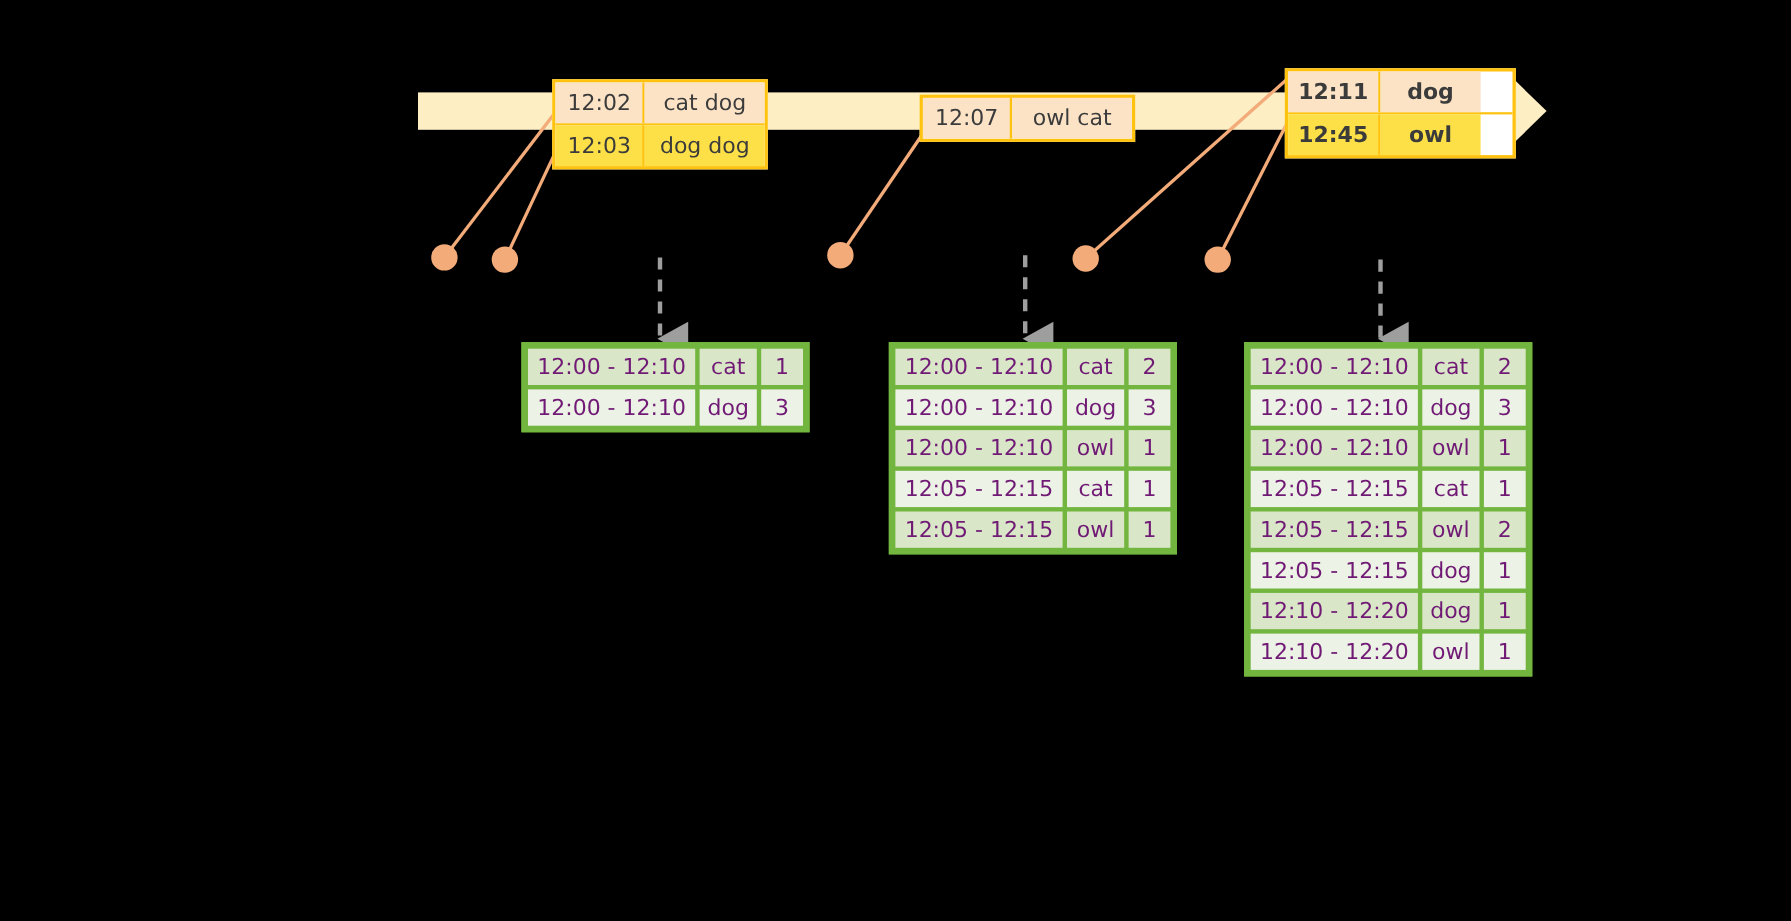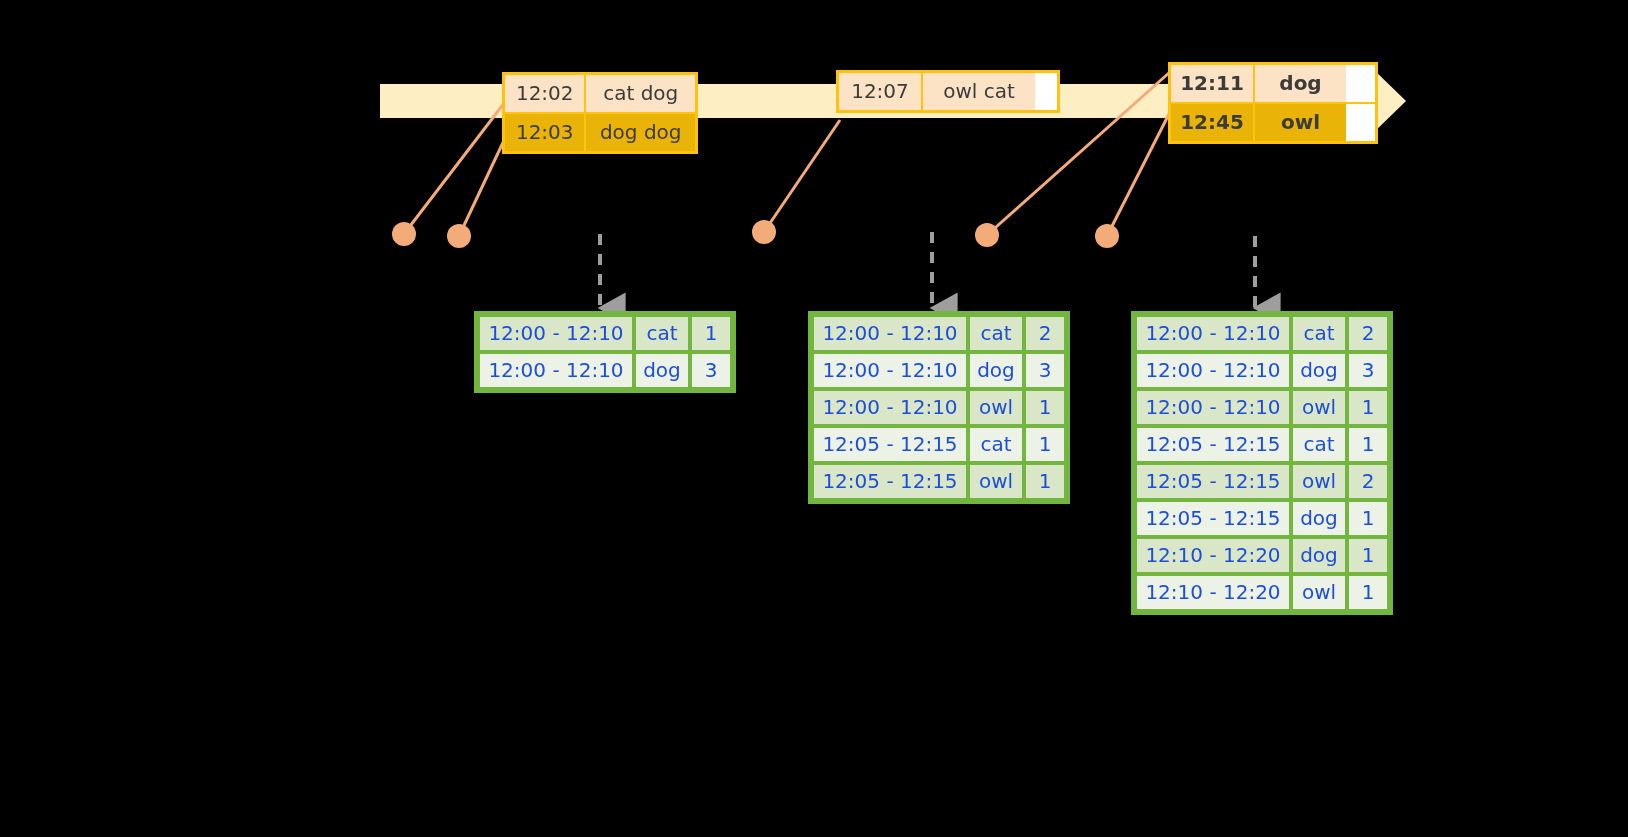--- a/index.html
+++ b/index.html
@@ -56,39 +56,39 @@
     background: #fff;
   }
   .evt-row {
     display: flex;
     box-sizing: border-box;
   }
   .evt-row + .evt-row {
     border-top: 2px solid #ffc20e;
   }
   .evt-row.shade .evt-cell { background: #fce3c6; }
-  .evt-row.light .evt-cell { background: #eab308; }
+  .evt-row.light .evt-cell { background: #fde047; }
   .evt-cell {
     box-sizing: border-box;
     height: 37px;
     line-height: 37px;
     text-align: center;
     font-size: 20px;
     color: #3b3b3b;
     white-space: nowrap;
     overflow: hidden;
   }
   .evt-cell.time {
     width: 84px;
     border-right: 2px solid #ffc20e;
   }
   .evt-cell.words { width: 112px; }
 
   #evt-a { left: 502px; top: 72px; width: 196px; }
-  #evt-b { left: 836px; top: 70px; width: 224px; }
+  #evt-b { left: 836px; top: 86px; width: 196px; }
   #evt-c { left: 1168px; top: 62px; width: 210px; font-weight: bold; }
   #evt-c .evt-cell.words { width: 91px; }
 
   
   .dot {
     position: absolute;
     width: 24px;
     height: 24px;
     border-radius: 50%;
     background: #f2ab79;
@@ -104,21 +104,21 @@
   .rrow {
     display: flex;
     box-sizing: border-box;
   }
   .rcell {
     box-sizing: border-box;
     height: 33px;
     line-height: 33px;
     text-align: center;
     font-size: 20px;
-    color: #1d4ed8;
+    color: #701a75;
     white-space: nowrap;
     margin: 2px;
   }
   .rrow.shade .rcell { background: #d9e7c8; }
   .rrow.light .rcell { background: #ecf2e5; }
   .rcell.win   { width: 152px; }
   .rcell.word  { width: 52px; }
   .rcell.count { width: 38px; }
 
   #tbl-left   { left: 474px; top: 311px; }

